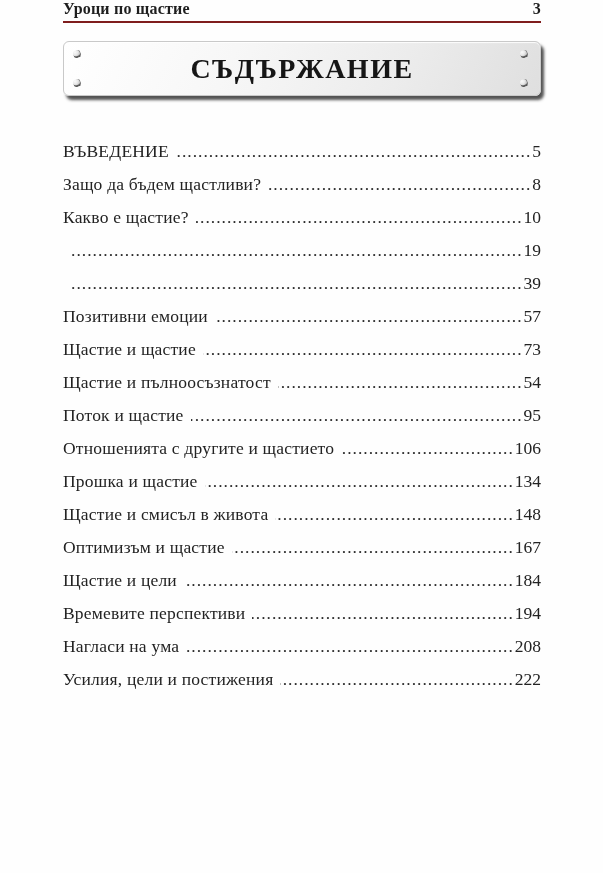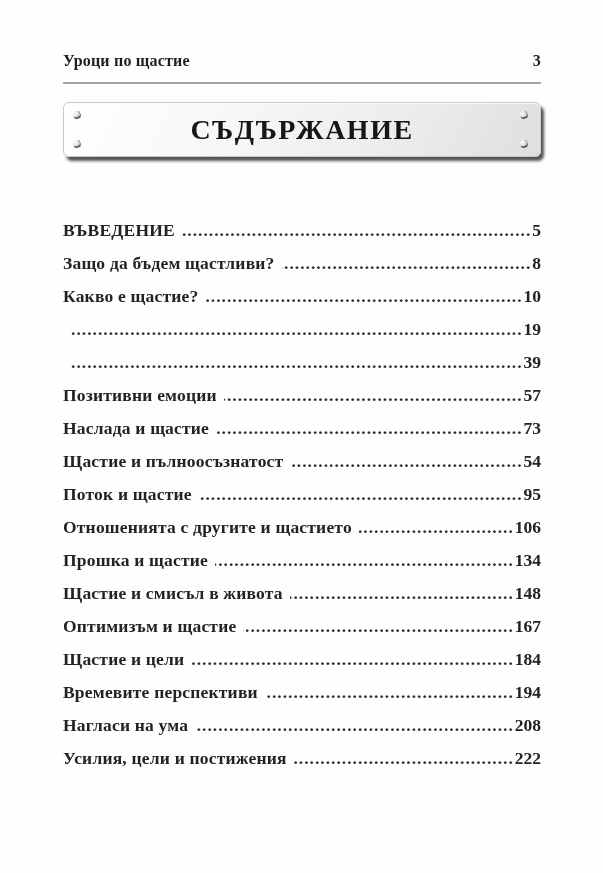--- a/index.html
+++ b/index.html
@@ -14,28 +14,27 @@
     position: relative;
     width: 603px; height: 873px;
     background: #fefefe;
   }
   .content {
     position: absolute;
     left: 63px; right: 62px; top: 0;
   }
   
   .running-header {
-    margin-top: 52px;
     display: flex;
     justify-content: space-between;
     align-items: baseline;
     font-weight: bold;
     font-size: 16px;
-    border-bottom: 2px solid #a3a3a3;
-    padding-bottom: 12px;
+    border-bottom: 2px solid #7f1d1d;
+    padding-bottom: 3px;
     letter-spacing: 0.2px;
   }
   
   .plate {
     position: relative;
     margin-top: 18px;
     height: 55px;
     border-radius: 6px;
     border: 1px solid #c9c9c9;
     background: linear-gradient(115deg, #ffffff 0%, #f7f7f7 35%, #ececec 70%, #dfdfdf 100%);
@@ -57,21 +56,21 @@
     background: radial-gradient(circle at 35% 30%, #fafafa 0%, #e8e8e8 45%, #cfcfcf 70%, #b5b5b5 100%);
     border-bottom: 2px solid #5a5a5a;
     border-right: 1px solid #7a7a7a;
     transform: rotate(-15deg);
   }
   .screw.tl { left: 9px;  top: 8px; }
   .screw.bl { left: 9px;  bottom: 8px; }
   .screw.tr { right: 12px; top: 8px; }
   .screw.br { right: 12px; bottom: 8px; }
   
-  .toc { margin-top: 63px; font-weight: bold; }
+  .toc { margin-top: 45px; }
   .toc-row {
     display: flex;
     align-items: baseline;
     height: 33px;
     font-size: 17.5px;
     color: #232323;
   }
   .toc-title { white-space: nowrap; letter-spacing: 0.2px; }
   .toc-dots {
     flex: 1;
@@ -135,21 +134,21 @@
     <span class="toc-page">39</span>
   </div>
 
   <div class="toc-row">
     <span class="toc-title">Позитивни емоции</span>
     <span class="toc-dots"></span>
     <span class="toc-page">57</span>
   </div>
 
   <div class="toc-row">
-    <span class="toc-title">Наслада и щастие</span>
+    <span class="toc-title">Щастие и щастие</span>
     <span class="toc-dots"></span>
     <span class="toc-page">73</span>
   </div>
 
   <div class="toc-row">
     <span class="toc-title">Щастие и пълноосъзнатост</span>
     <span class="toc-dots"></span>
     <span class="toc-page">54</span>
   </div>
 

